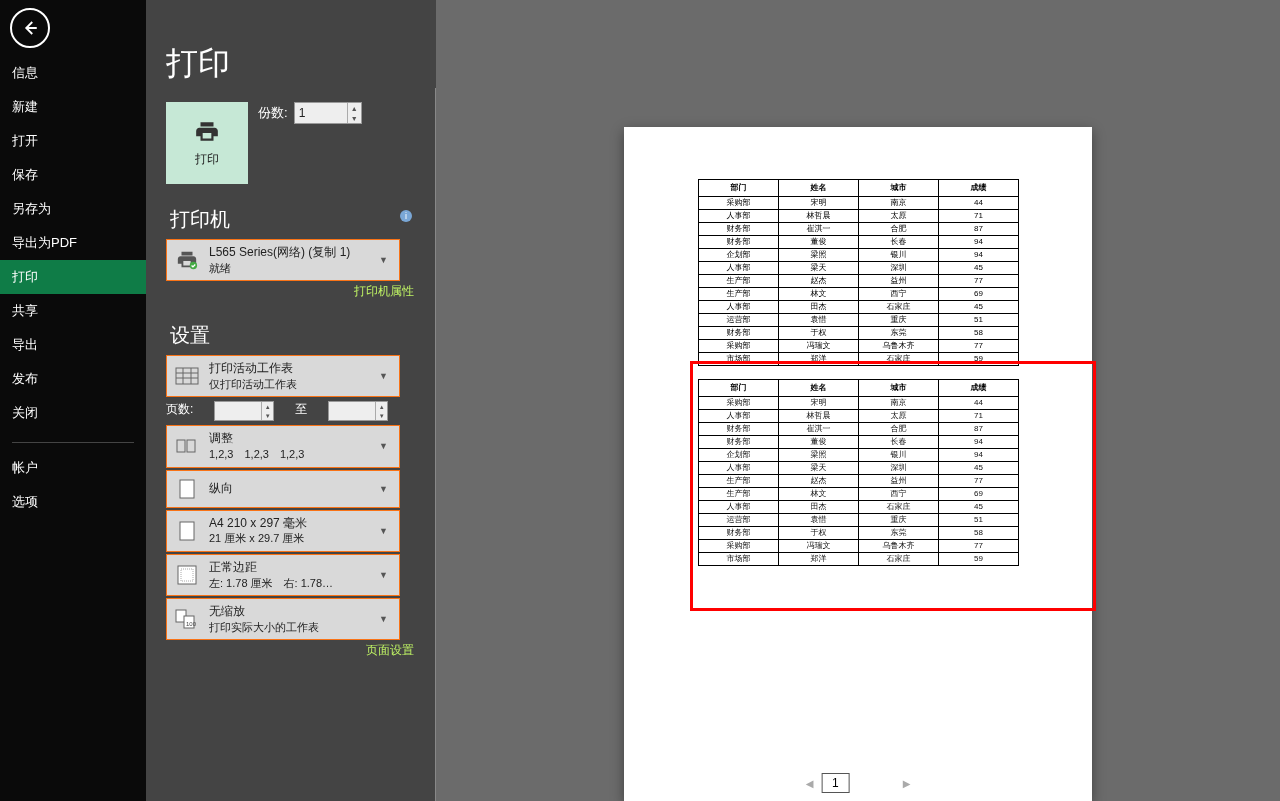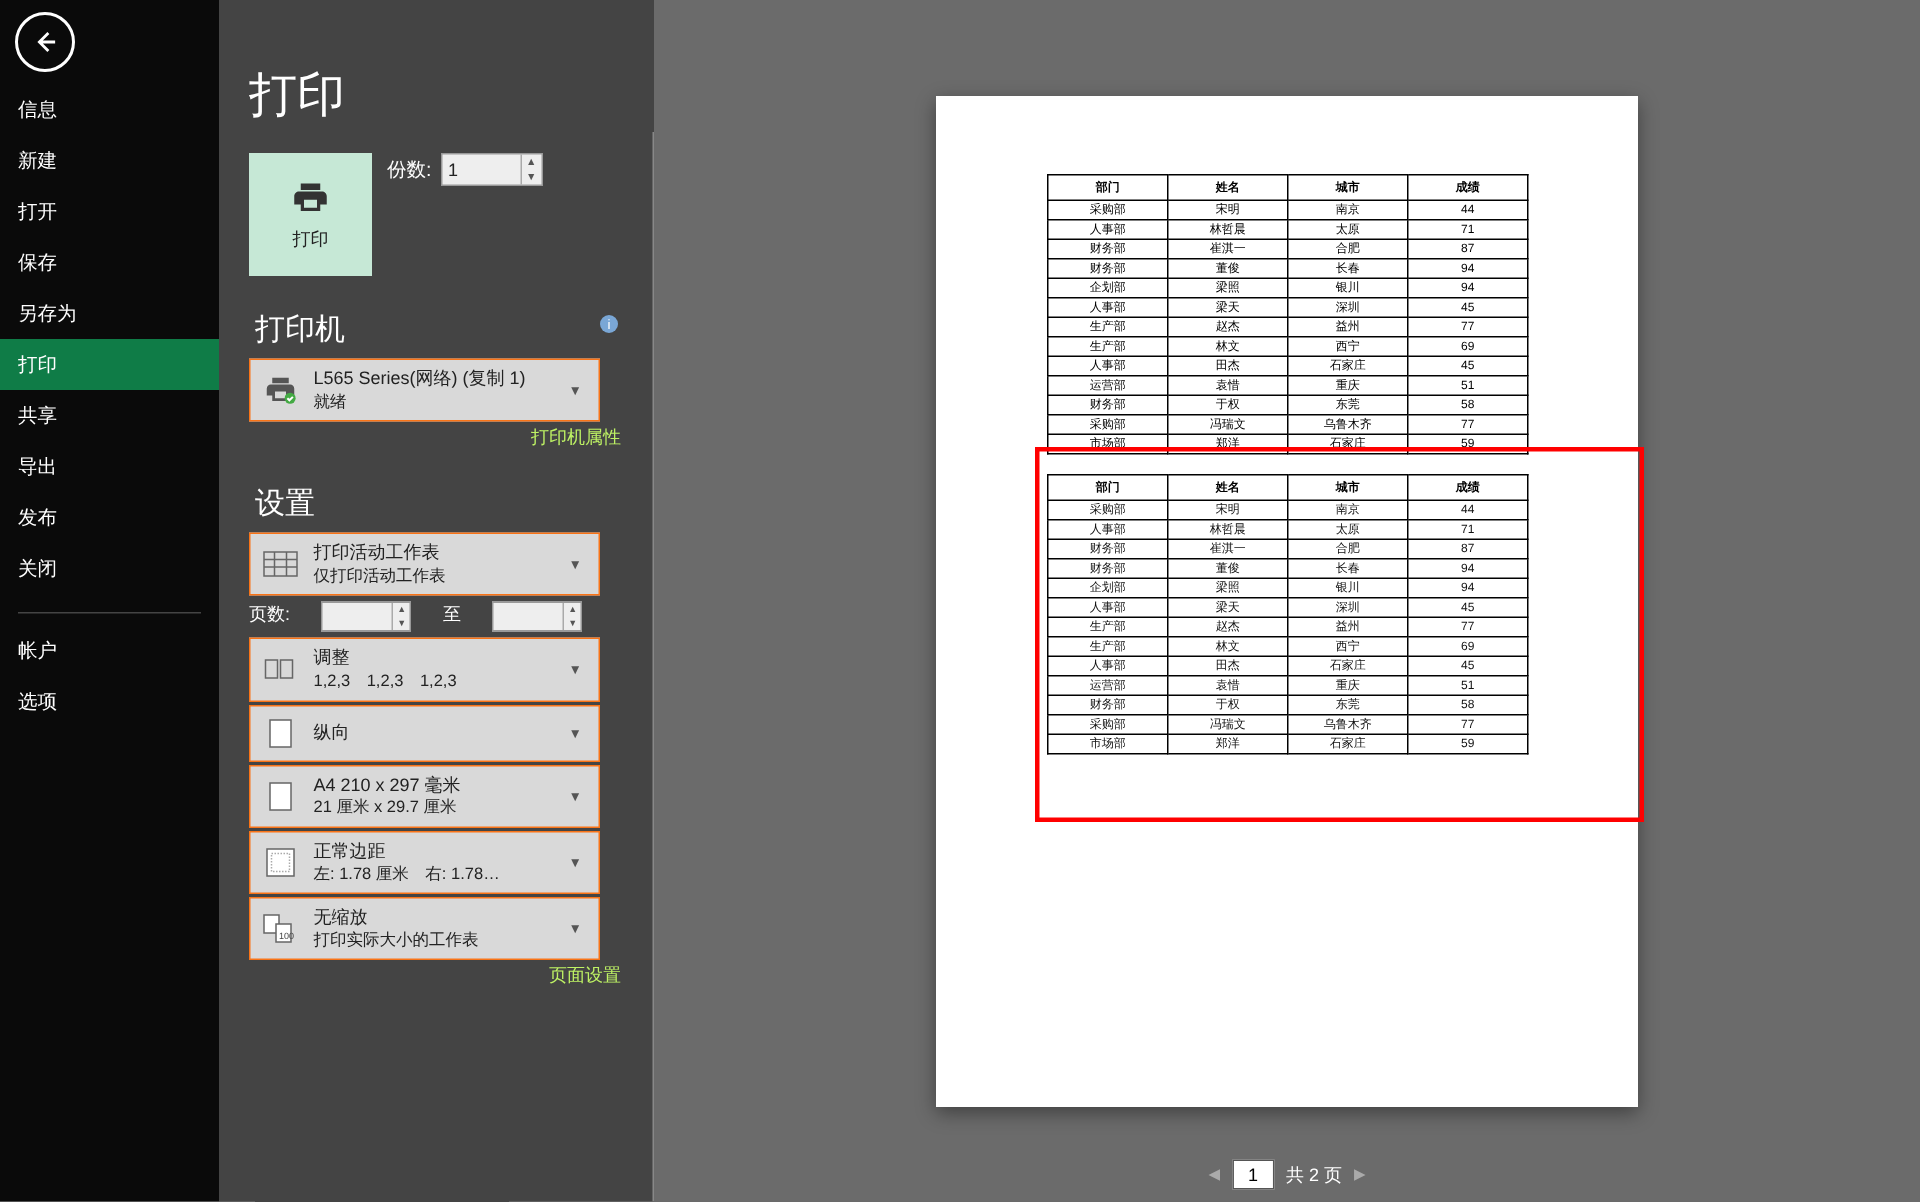--- a/index.html
+++ b/index.html
@@ -23,21 +23,21 @@
 .dropdown { width: 234px; background: #d9d9d9; border: 1px solid #f97316; display: flex; align-items: center; padding: 4px 6px; color: #222; font-size: 12px; position: relative; cursor: pointer; margin-bottom: 2px; min-height: 36px; }
 .dd-icon { width: 28px; height: 28px; margin-right: 8px; display: flex; align-items: center; justify-content: center; flex-shrink: 0; }
 .dd-text { flex: 1; line-height: 1.4; }
 .dd-text .line2 { font-size: 11px; }
 .dd-arrow { width: 14px; font-size: 9px; color: #555; }
 .link-right { text-align: right; font-size: 12px; color: #bef264; cursor: pointer; margin: 2px 2px 0 0; }
 .pages-row { display: flex; align-items: flex-start; gap: 21px; font-size: 12px; margin: 4px 0; }
 .pages-row .sm-spin { width: 60px; height: 20px; background: #eee; border: 1px solid #999; position: relative; }
 .pages-row .sm-spin .arrows { position: absolute; right: 0; top: 0; width: 12px; height: 100%; border-left: 1px solid #aaa; display: flex; flex-direction: column; font-size: 6px; color: #555; }
 .pages-row .sm-spin .arrows span { flex: 1; display: flex; align-items: center; justify-content: center; }
-.preview-area { flex: 1; background: #6b6b6b; position: relative; display: flex; align-items: flex-start; justify-content: center; padding-top: 64px; }
+.preview-area { flex: 1; background: #6b6b6b; position: relative; display: flex; align-items: flex-end; justify-content: center; padding-top: 64px; }
 .divider { position: absolute; left: -1px; top: 88px; bottom: 0; width: 1px; background: #888; }
 .page { width: 468px; height: 674px; background: #fff; box-shadow: 0 4px 12px rgba(0,0,0,.4); position: relative; }
 .tbl { position: absolute; border-collapse: collapse; font-size: 8px; background: #fff; }
 .tbl th, .tbl td { border: 1px solid #000; text-align: center; padding: 1px 2px; height: 10px; line-height: 10px; }
 .tbl th { font-weight: bold; height: 16px; padding: 3px 2px; }
 .tbl col.c1 { width: 80px; }
 .tbl col.c2 { width: 80px; }
 .tbl col.c3 { width: 80px; }
 .tbl col.c4 { width: 80px; }
 .tbl1 { left: 74px; top: 52px; }
@@ -57,20 +57,21 @@
     <svg width="18" height="18" viewBox="0 0 24 24" fill="none" stroke="white" stroke-width="2.5">
         <path d="M15 4l-8 8 8 8M7 12h14"></path>
       </svg>
   </div>
   <div class="nav">
     <div class="nav-item">信息</div>
     <div class="nav-item">新建</div>
     <div class="nav-item">打开</div>
     <div class="nav-item">保存</div>
     <div class="nav-item">另存为</div>
+    <div class="nav-item">导出为PDF</div>
     <div class="nav-item active">打印</div>
     <div class="nav-item">共享</div>
     <div class="nav-item">导出</div>
     <div class="nav-item">发布</div>
     <div class="nav-item">关闭</div>
     <div class="nav-sep"></div>
     <div class="nav-item">帐户</div>
     <div class="nav-item">选项</div>
   </div>
 </div>

